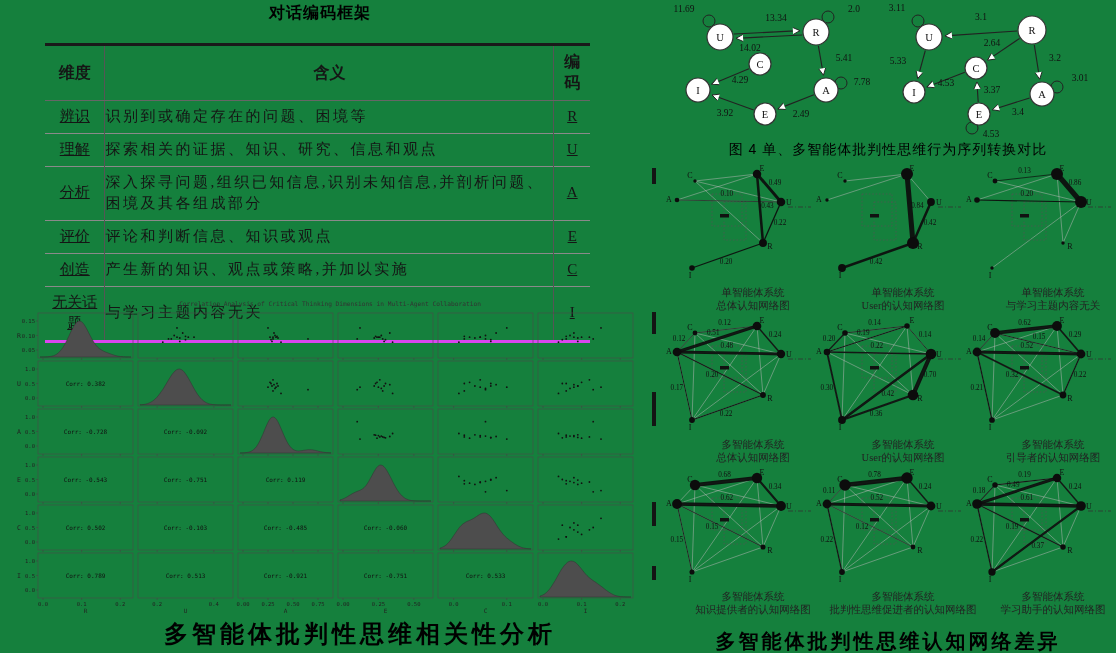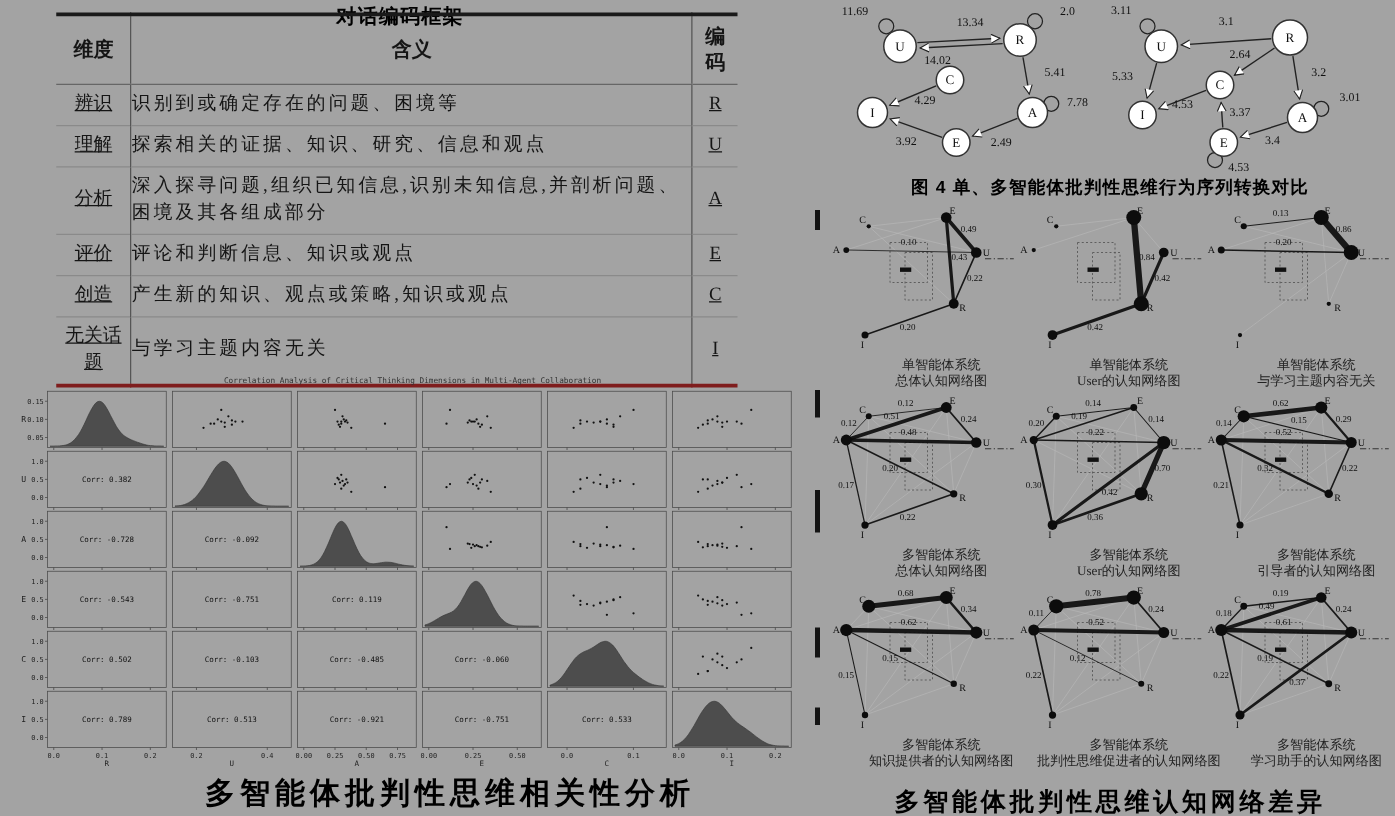--- a/index.html
+++ b/index.html
@@ -1,38 +1,38 @@
 <!DOCTYPE html>
 <html><head>
 <meta charset="utf-8">
 <style>
   html,body{margin:0;padding:0;background:#fff;}
-  .canvas{position:relative;width:1116px;height:653px;background:#a3a3a3;overflow:hidden;
+  .canvas{position:relative;width:1116px;height:653px;background:#15803d;overflow:hidden;
           font-family:"Liberation Sans",sans-serif;}
   
   .tbl-title{position:absolute;left:40px;top:3px;width:560px;text-align:center;
              font-size:16px;font-weight:700;color:#000;letter-spacing:1px;}
-  table.tbl{position:absolute;left:45px;top:10px;width:545px;border-collapse:collapse;
+  table.tbl{position:absolute;left:45px;top:43px;width:545px;border-collapse:collapse;
             font-family:"Liberation Serif",serif;color:#151515;
-            border-top:3px solid #1a1a1a;border-bottom:3px solid #7f1d1d;}
+            border-top:3px solid #1a1a1a;border-bottom:3px solid #d946ef;}
   .tbl th{font-weight:700;font-size:16px;padding:6px 4px;text-align:center;}
   .tbl td{font-size:15px;padding:5px 6px;line-height:1.45;}
   .tbl th+th,.tbl td+td{border-left:1px solid #555;}
   .tbl thead th{border-bottom:1px solid #666;}
   .tbl tbody tr+tr td{border-top:1px solid #8a8a8a;}
   .tbl td.c{text-align:center;text-decoration:underline;}
   .tbl td.m{text-align:left;letter-spacing:2.5px;padding-left:0;padding-right:8px;}
   .pairplot{position:absolute;left:12px;top:297px;}
   .cap-left{position:absolute;left:40px;top:618px;width:640px;text-align:center;
             font-size:24px;font-weight:700;color:#000;letter-spacing:4px;}
   
   .nets{position:absolute;left:658px;top:2px;width:458px;height:138px;}
   .nets svg{float:left;}
   .cap-fig4{position:absolute;left:660px;top:141px;width:456px;text-align:center;
-            font-size:14px;font-weight:700;color:#000;letter-spacing:1px;}
+            font-size:14px;font-weight:400;color:#000;letter-spacing:1px;}
   .ena-grid{position:absolute;left:662px;top:161px;width:452px;display:grid;
             grid-template-columns:repeat(3,150px);}
   .ena-cell{width:150px;height:152px;position:relative;}
   .ena-cap{position:absolute;left:16px;bottom:1px;width:150px;text-align:center;
            font-family:"Liberation Serif",serif;font-size:10.5px;line-height:12.5px;color:#222;}
   .cap-right{position:absolute;left:660px;top:628px;width:456px;text-align:center;
              font-size:20px;font-weight:700;color:#000;letter-spacing:3px;}
   .gutter-mark{position:absolute;width:4px;background:#141414;left:652px;}
 </style>
 </head>
@@ -65,21 +65,21 @@
           <td class="m">深入探寻问题,组织已知信息,识别未知信息,并剖析问题、困境及其各组成部分</td>
           <td class="c">A</td>
         </tr>
         <tr>
           <td class="c">评价</td>
           <td class="m">评论和判断信息、知识或观点</td>
           <td class="c">E</td>
         </tr>
         <tr>
           <td class="c">创造</td>
-          <td class="m">产生新的知识、观点或策略,知识或观点</td>
+          <td class="m">产生新的知识、观点或策略,并加以实施</td>
           <td class="c">C</td>
         </tr>
         <tr>
           <td class="c">无关话题</td>
           <td class="m">与学习主题内容无关</td>
           <td class="c">I</td>
         </tr>
       </tbody>
   </table>
 

